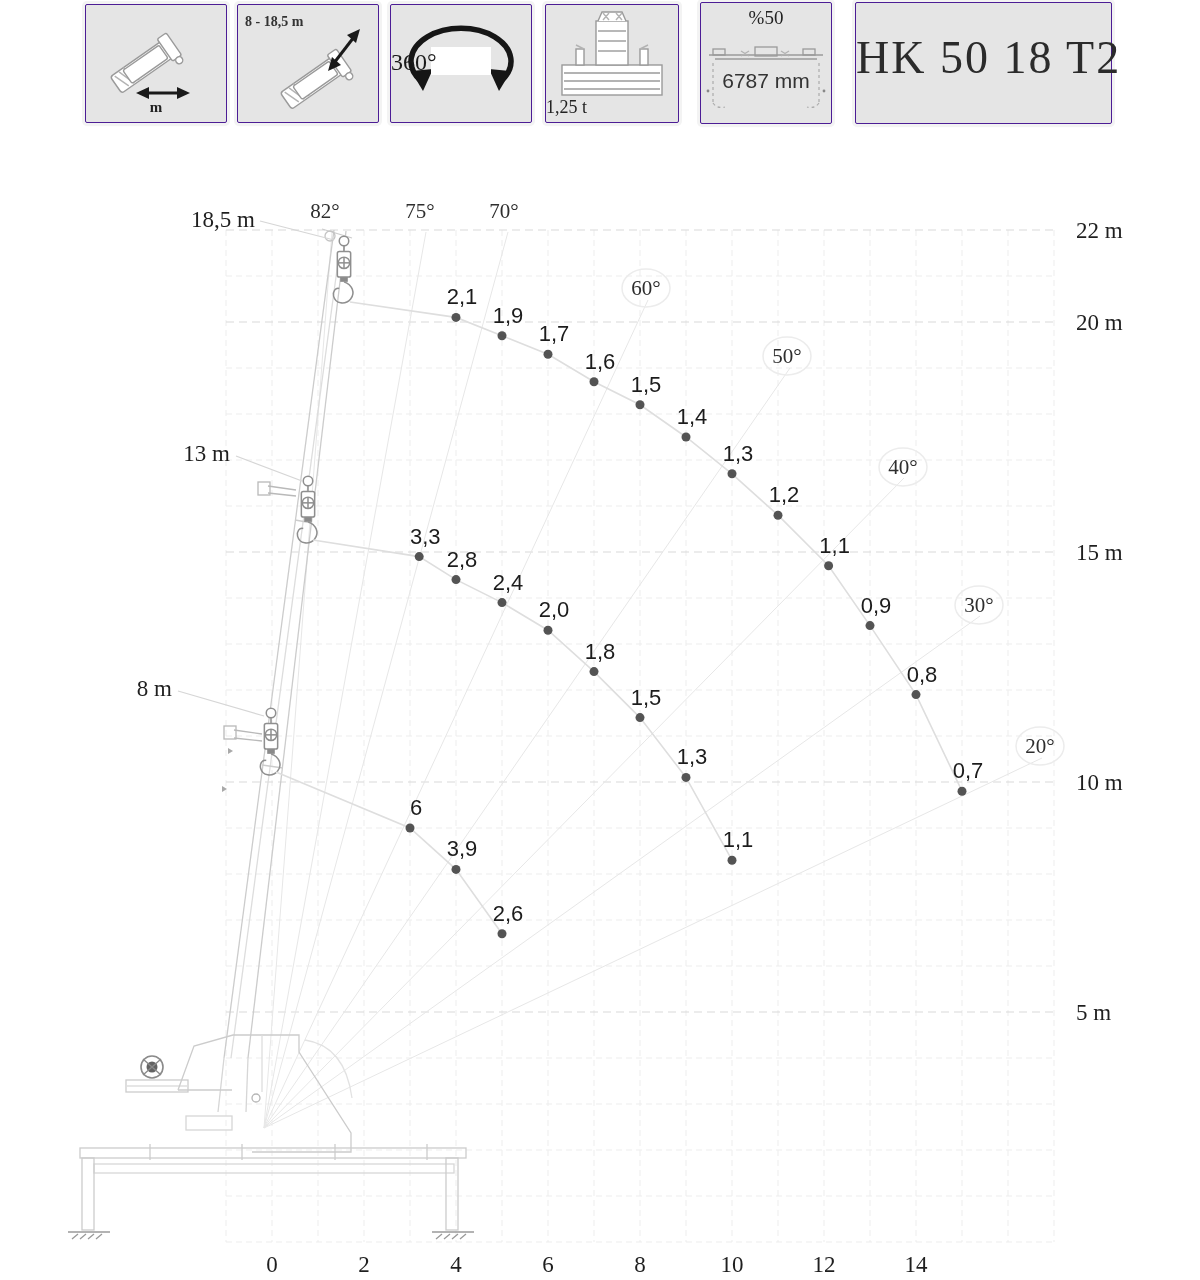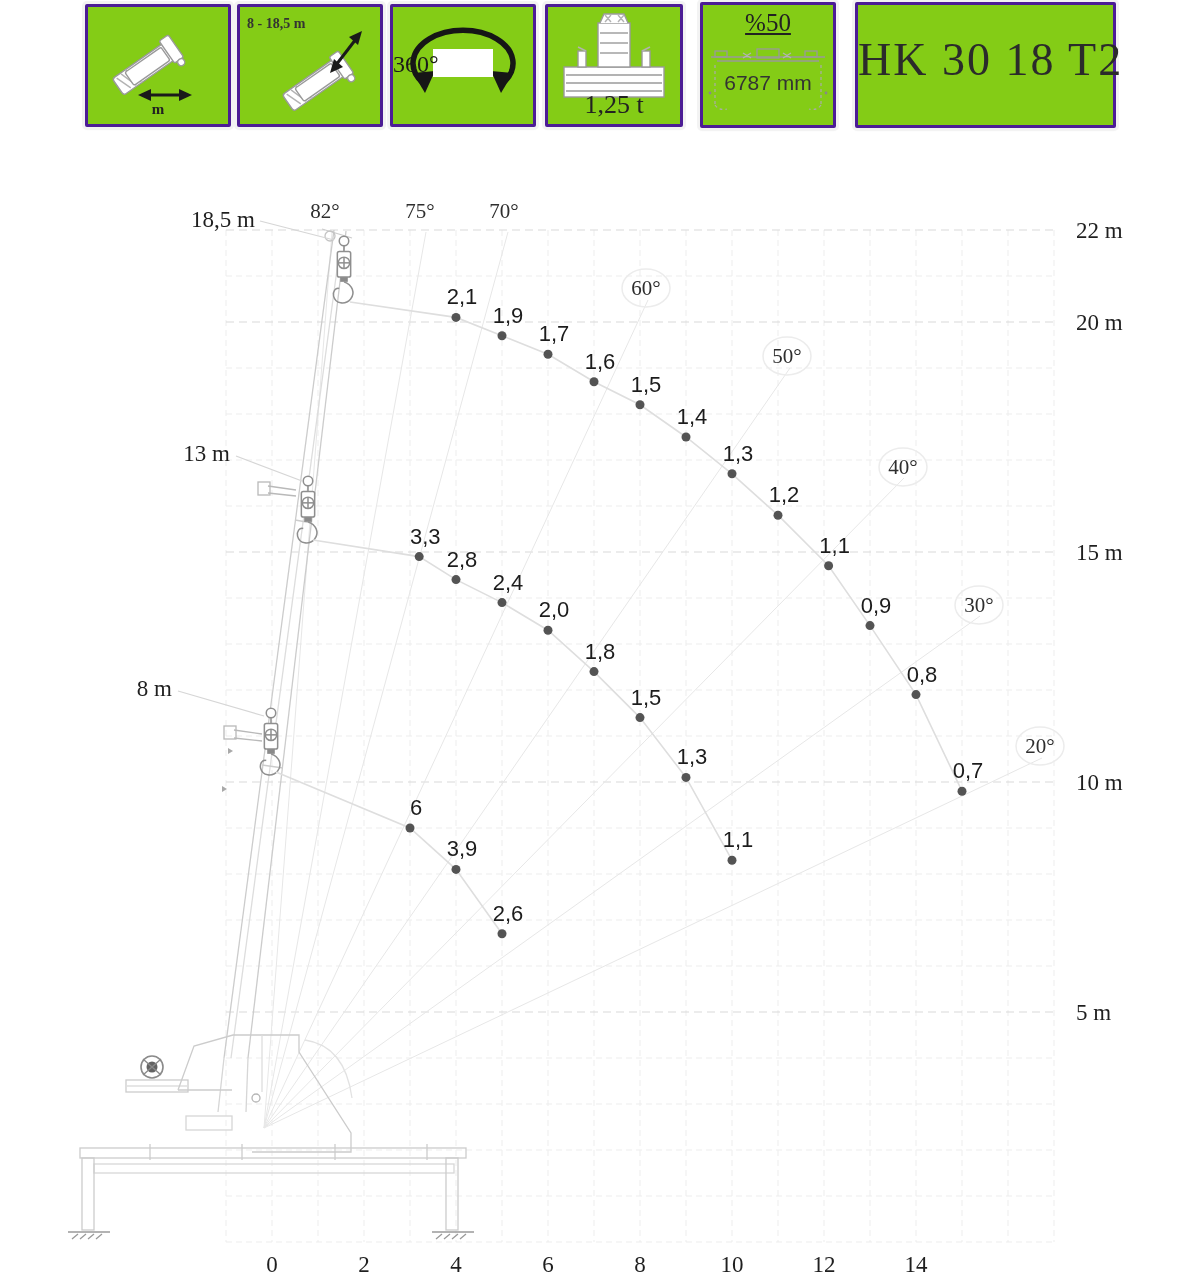--- a/index.html
+++ b/index.html
@@ -1,28 +1,28 @@
 <!DOCTYPE html>
 <html><head>
 <meta charset="utf-8">
 <style>
   html,body{margin:0;padding:0;background:#ffffff;}
   body{width:1200px;height:1280px;position:relative;overflow:hidden;
        font-family:"Liberation Serif",serif;color:#1f1f1f;}
   
-  .spec-box{position:absolute;top:4px;height:117px;background:#84cc16;
-    border:3px solid #4c1d95;box-shadow:0 0 0 3px #f3f3f3,0 2px 3px rgba(0,0,0,.07);
+  .spec-box{position:absolute;top:4px;height:117px;background:#e5e5e5;
+    border:1px solid #4c1d95;box-shadow:0 0 0 3px #f3f3f3,0 2px 3px rgba(0,0,0,.07);
     border-radius:2px;}
   .spec-box svg{position:absolute;left:0;top:0;}
   .lbl{position:absolute;white-space:nowrap;}
   .lbl-m{left:0;right:0;bottom:6px;text-align:center;font-size:15px;font-weight:bold;color:#222;}
   .lbl-range{left:7px;top:9px;font-size:14px;font-weight:bold;color:#333;}
   .lbl-360{left:0;right:0;top:44px;text-align:left;font-size:24px;color:#1a1a1a;}
-  .lbl-cw{left:0;right:0;bottom:4px;text-align:center;font-size:26px;color:#222;}
-  .lbl-pct{left:0;right:0;top:4px;text-align:center;font-size:25px;color:#222;text-decoration:underline;}
+  .lbl-cw{left:0;right:0;bottom:4px;font-size:18px;color:#222;}
+  .lbl-pct{left:0;right:0;top:4px;text-align:center;font-size:19px;color:#222;}
   .lbl-mm{left:0;right:0;top:66px;text-align:center;font-size:21px;color:#333;
           font-family:"Liberation Sans",sans-serif;}
   .lbl-model{left:0;right:0;top:28px;text-align:center;font-size:46px;color:#2b2b2b;
           letter-spacing:2px;}
   
   .t-serif{font-family:"Liberation Serif",serif;}
   .t-sans{font-family:"Liberation Sans",sans-serif;}
 </style>
 </head>
 <body>
@@ -333,15 +333,15 @@
         <path d="M12,100 Q16,106 24,104 M118,100 Q114,106 106,104"></path>
       </g>
       <circle cx="7" cy="88" r="1.4" fill="#888"></circle>
       <circle cx="123" cy="88" r="1.4" fill="#888"></circle>
     </svg>
     <span class="lbl lbl-pct">%50</span>
     <span class="lbl lbl-mm">6787 mm</span>
   </div>
 
   <div class="spec-box" style="left:855px;width:255px;top:2px;height:120px;">
-    <span class="lbl lbl-model">HK 30 18 T2</span>
+    <span class="lbl lbl-model">HK 50 18 T2</span>
   </div>
 </div>
 
 </body></html>

